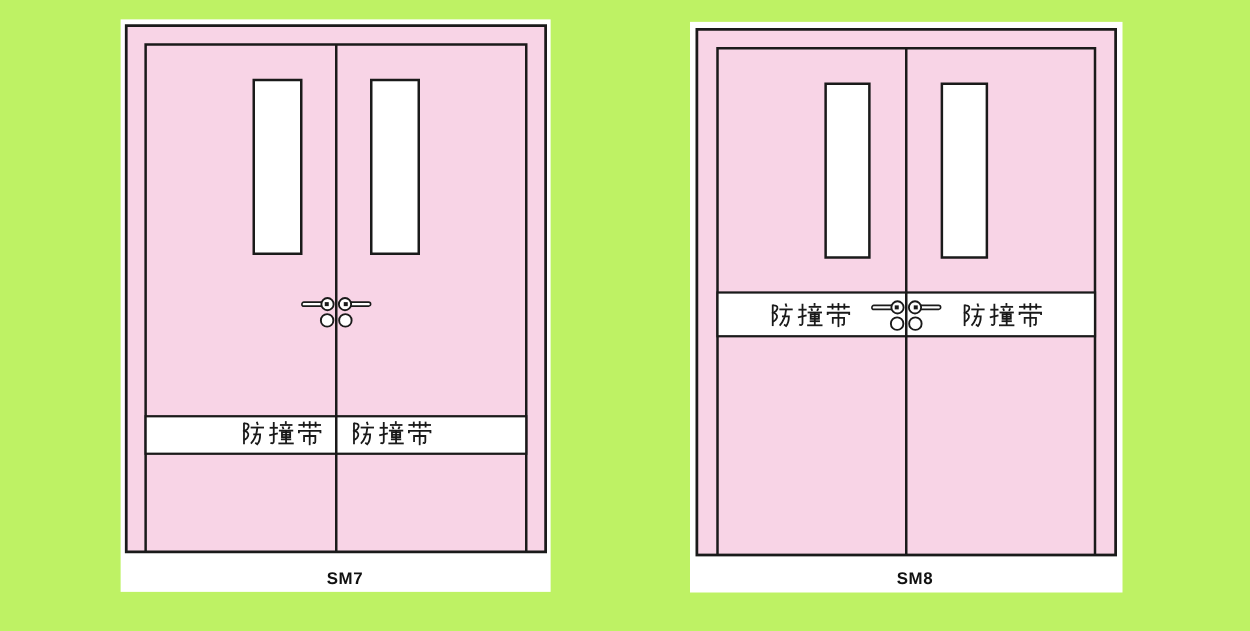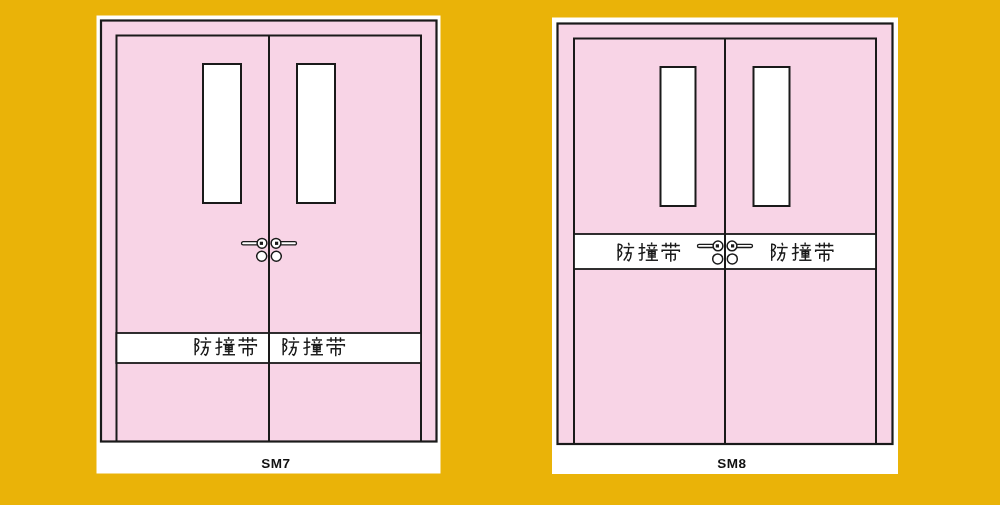--- a/index.html
+++ b/index.html
@@ -1,16 +1,16 @@
 <!DOCTYPE html>
 <html><head>
 <meta charset="utf-8">
 <style>
   html,body{margin:0;padding:0;background:#1a1a1a;}
-  .stage{position:relative;width:1000px;height:505px;background:#eab308;font-family:"Liberation Sans",sans-serif;}
+  .stage{position:relative;width:1000px;height:505px;background:#bef264;font-family:"Liberation Sans",sans-serif;}
   svg{display:block;}
 </style>
 </head>
 <body>
 <div class="stage">
 <svg width="1000" height="505" viewBox="0 0 1000 505">
 <defs>
 
   <g id="g-fang" fill="none" stroke="#1a1a1a" stroke-width="7">
     <path d="M18 8 V92"></path>

